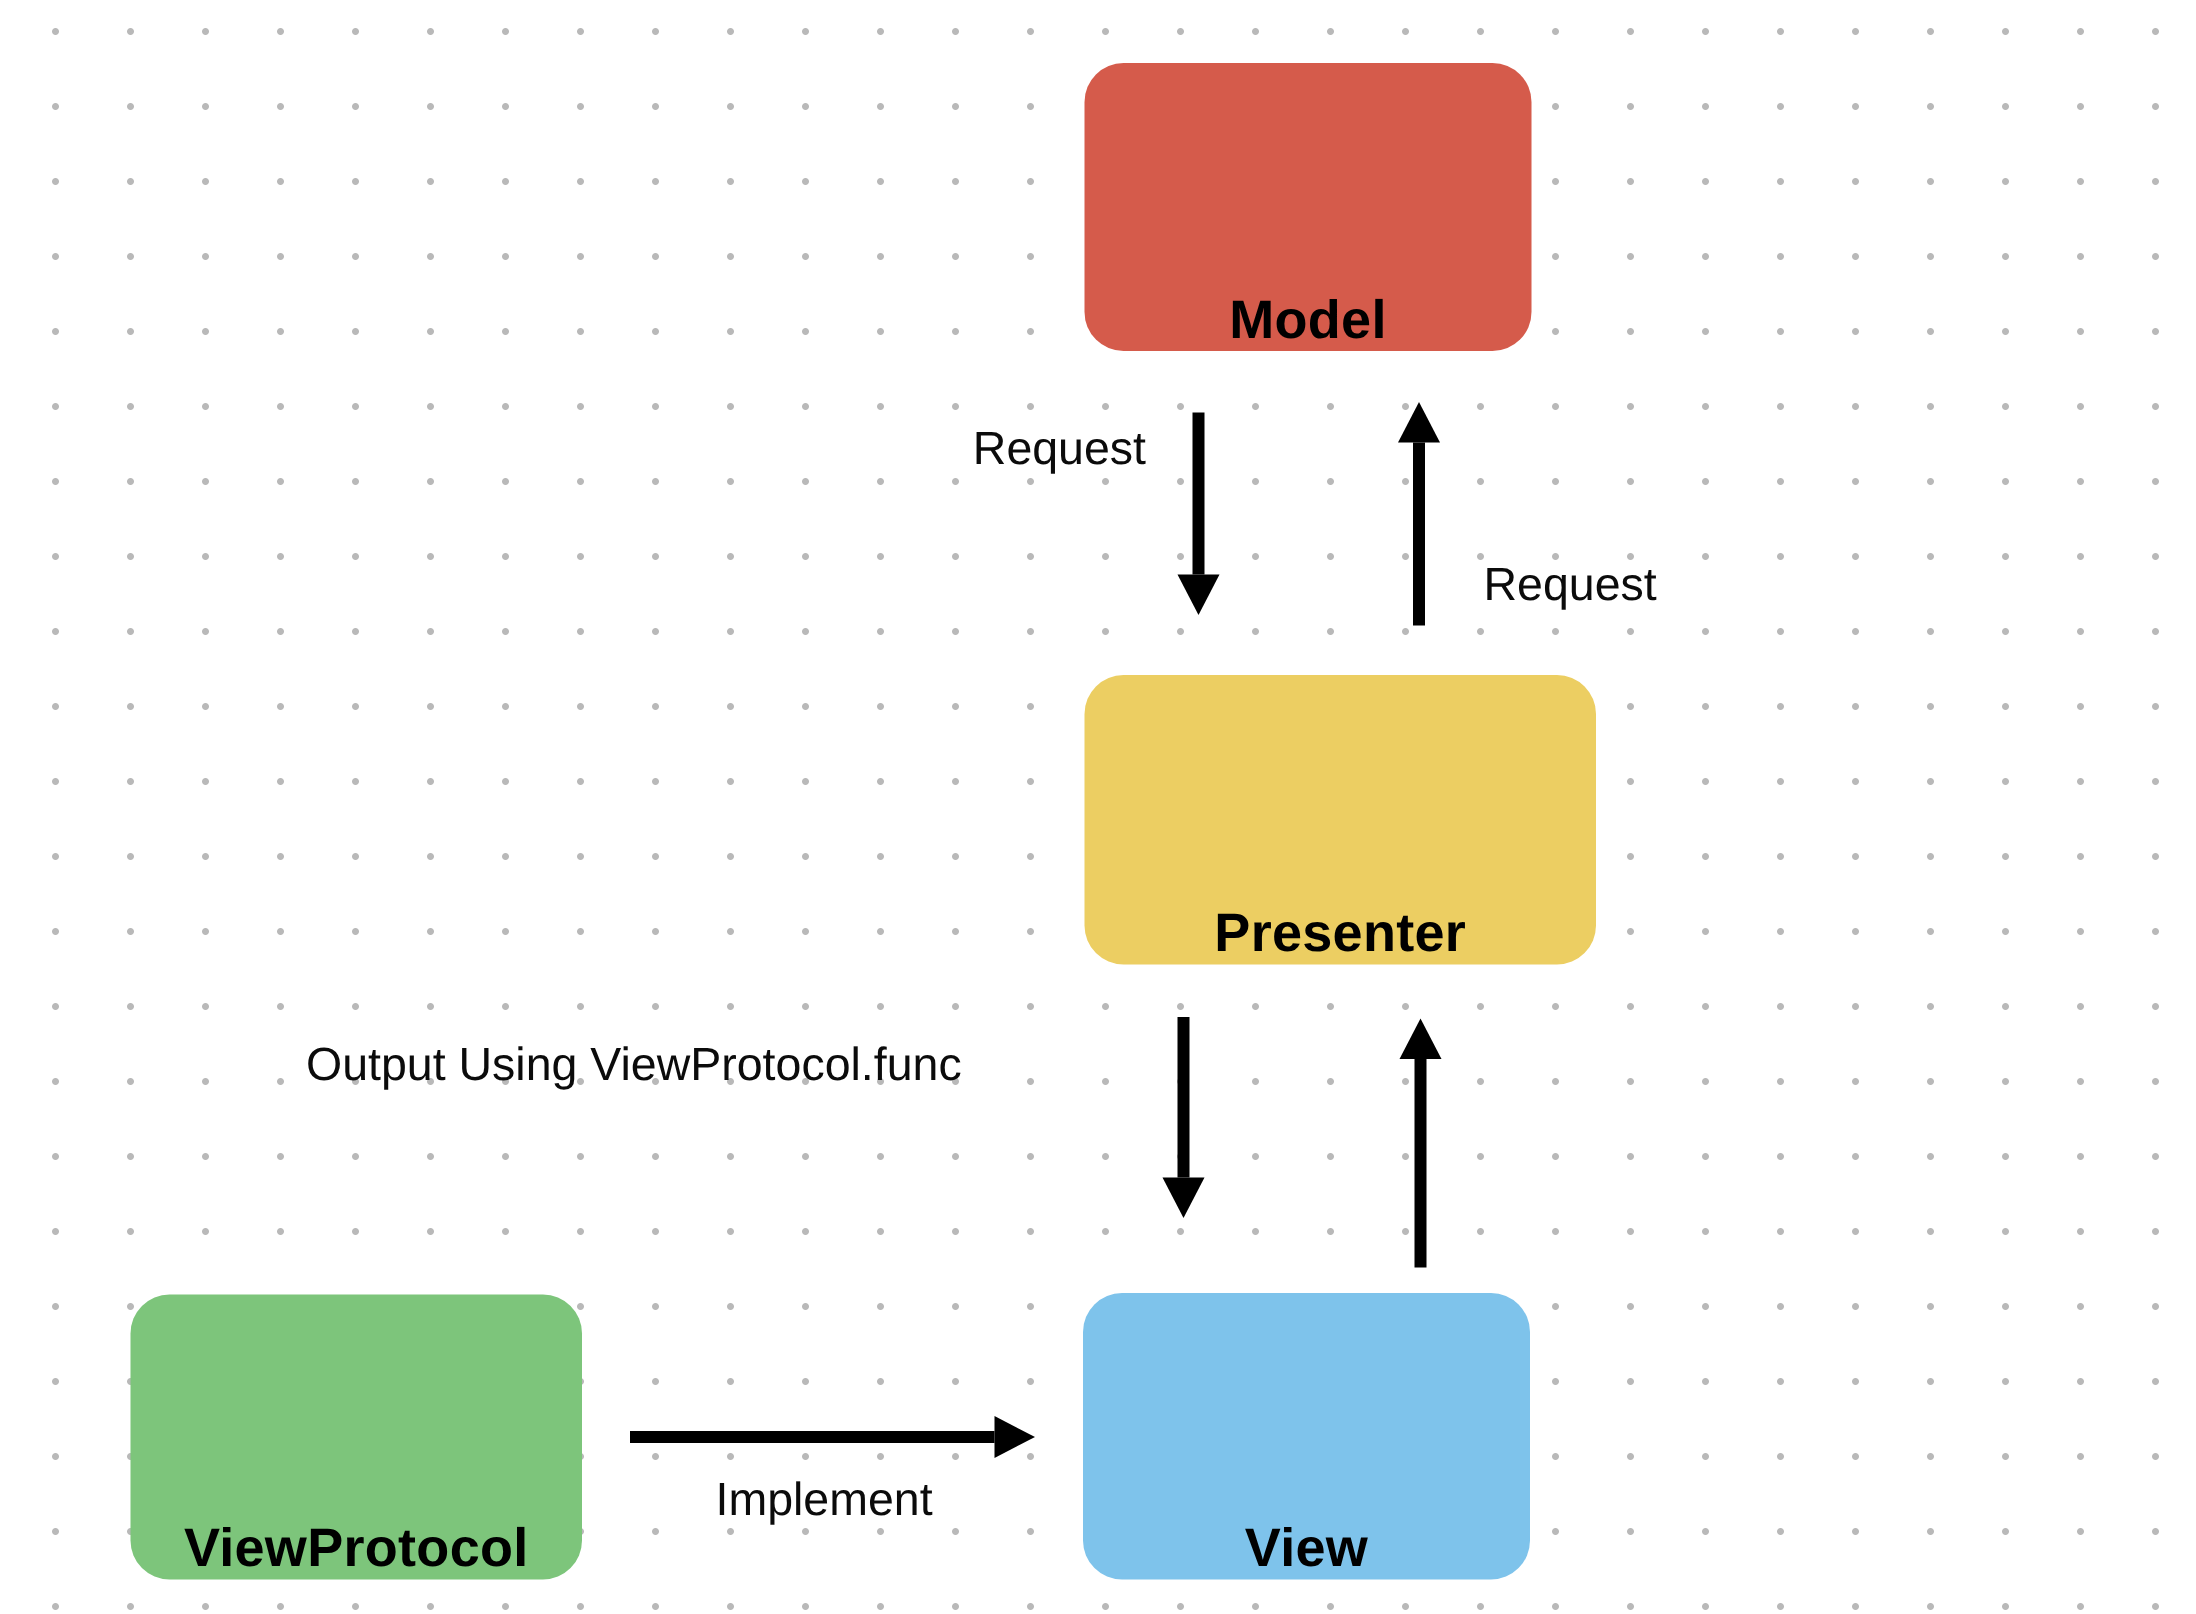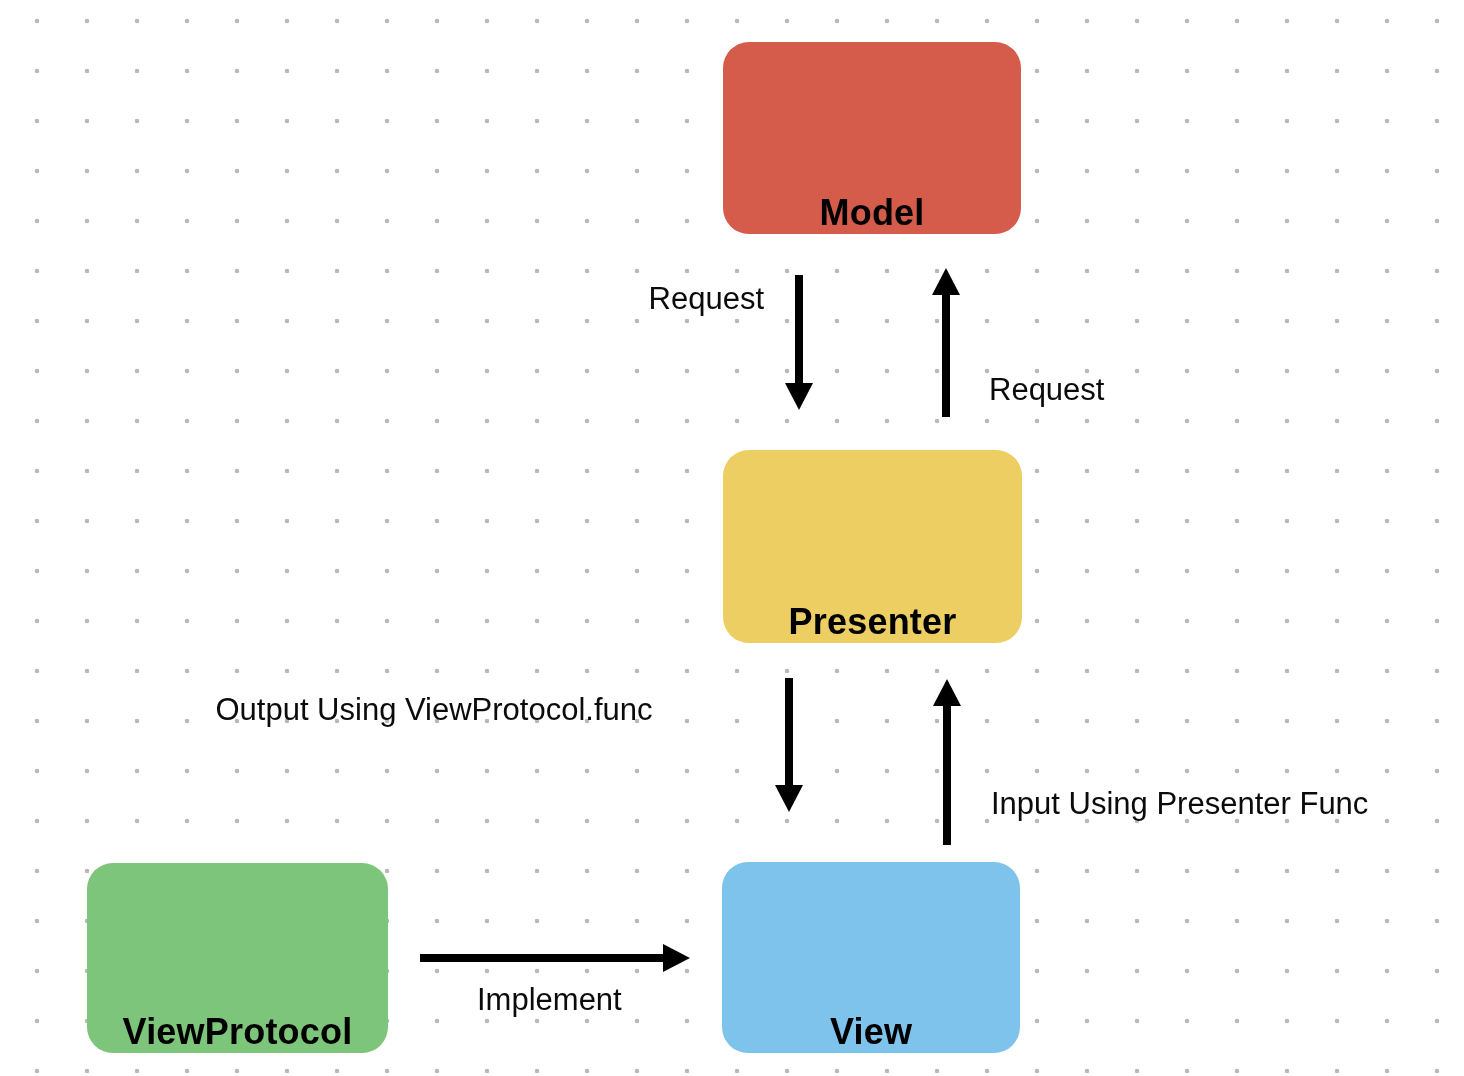--- a/index.html
+++ b/index.html
@@ -25,21 +25,21 @@
     display: flex;
     align-items: flex-end;
     justify-content: center;
     border-radius: 26px;
     color: #000000;
     font-weight: 700;
     font-size: 36px;
     letter-spacing: 0.2px;
   }
   .node-model        { left: 723px; top: 42px;  width: 298px; height: 192px; }
-  .node-presenter    { left: 723px; top: 450px; width: 299px; height: 193px; }
+  .node-presenter    { left: 723px; top: 450px; width: 341px; height: 193px; }
   .node-view         { left: 722px; top: 862px; width: 298px; height: 191px; }
   .node-viewprotocol { left: 87px;  top: 863px; width: 301px; height: 190px; }
 
   
   .arrow-v {
     position: absolute;
     width: 28px;
     display: flex;
     flex-direction: column;
     align-items: center;
@@ -80,21 +80,21 @@
   
   .edge-label {
     position: absolute;
     color: #0b0b0b;
     font-size: 31px;
     line-height: 1.15;
     white-space: nowrap;
   }
   .label-response  { left: 556px; top: 281px; width: 208px; text-align: right; }
   .label-request   { left: 989px; top: 372px; }
-  .label-output    { left: 204px; top: 692px; width: 460px; text-align: center; }
+  .label-output    { left: 204px; top: 692px; width: 460px; text-align: left; }
   .label-input     { left: 991px; top: 786px; }
   .label-implement { left: 429px; top: 982px; margin-left: 48px; }
 </style>
 </head>
 <body>
 
 <div class="canvas">
 
   <div class="node node-model" style="background-color: rgb(213, 91, 75);">
     <span>Model</span>
@@ -133,16 +133,15 @@
   </div>
 
   <div class="arrow-h arrow-implement">
     <div class="shaft-h"></div>
     <div class="head-right"></div>
   </div>
 
   <div class="edge-label label-response">Request</div>
   <div class="edge-label label-request">Request</div>
   <div class="edge-label label-output">Output Using ViewProtocol.func</div>
-  <div class="edge-label label-input">Input Using Presenter Func</div>
   <div class="edge-label label-implement">Implement</div>
 
 </div>
 
 </body></html>

